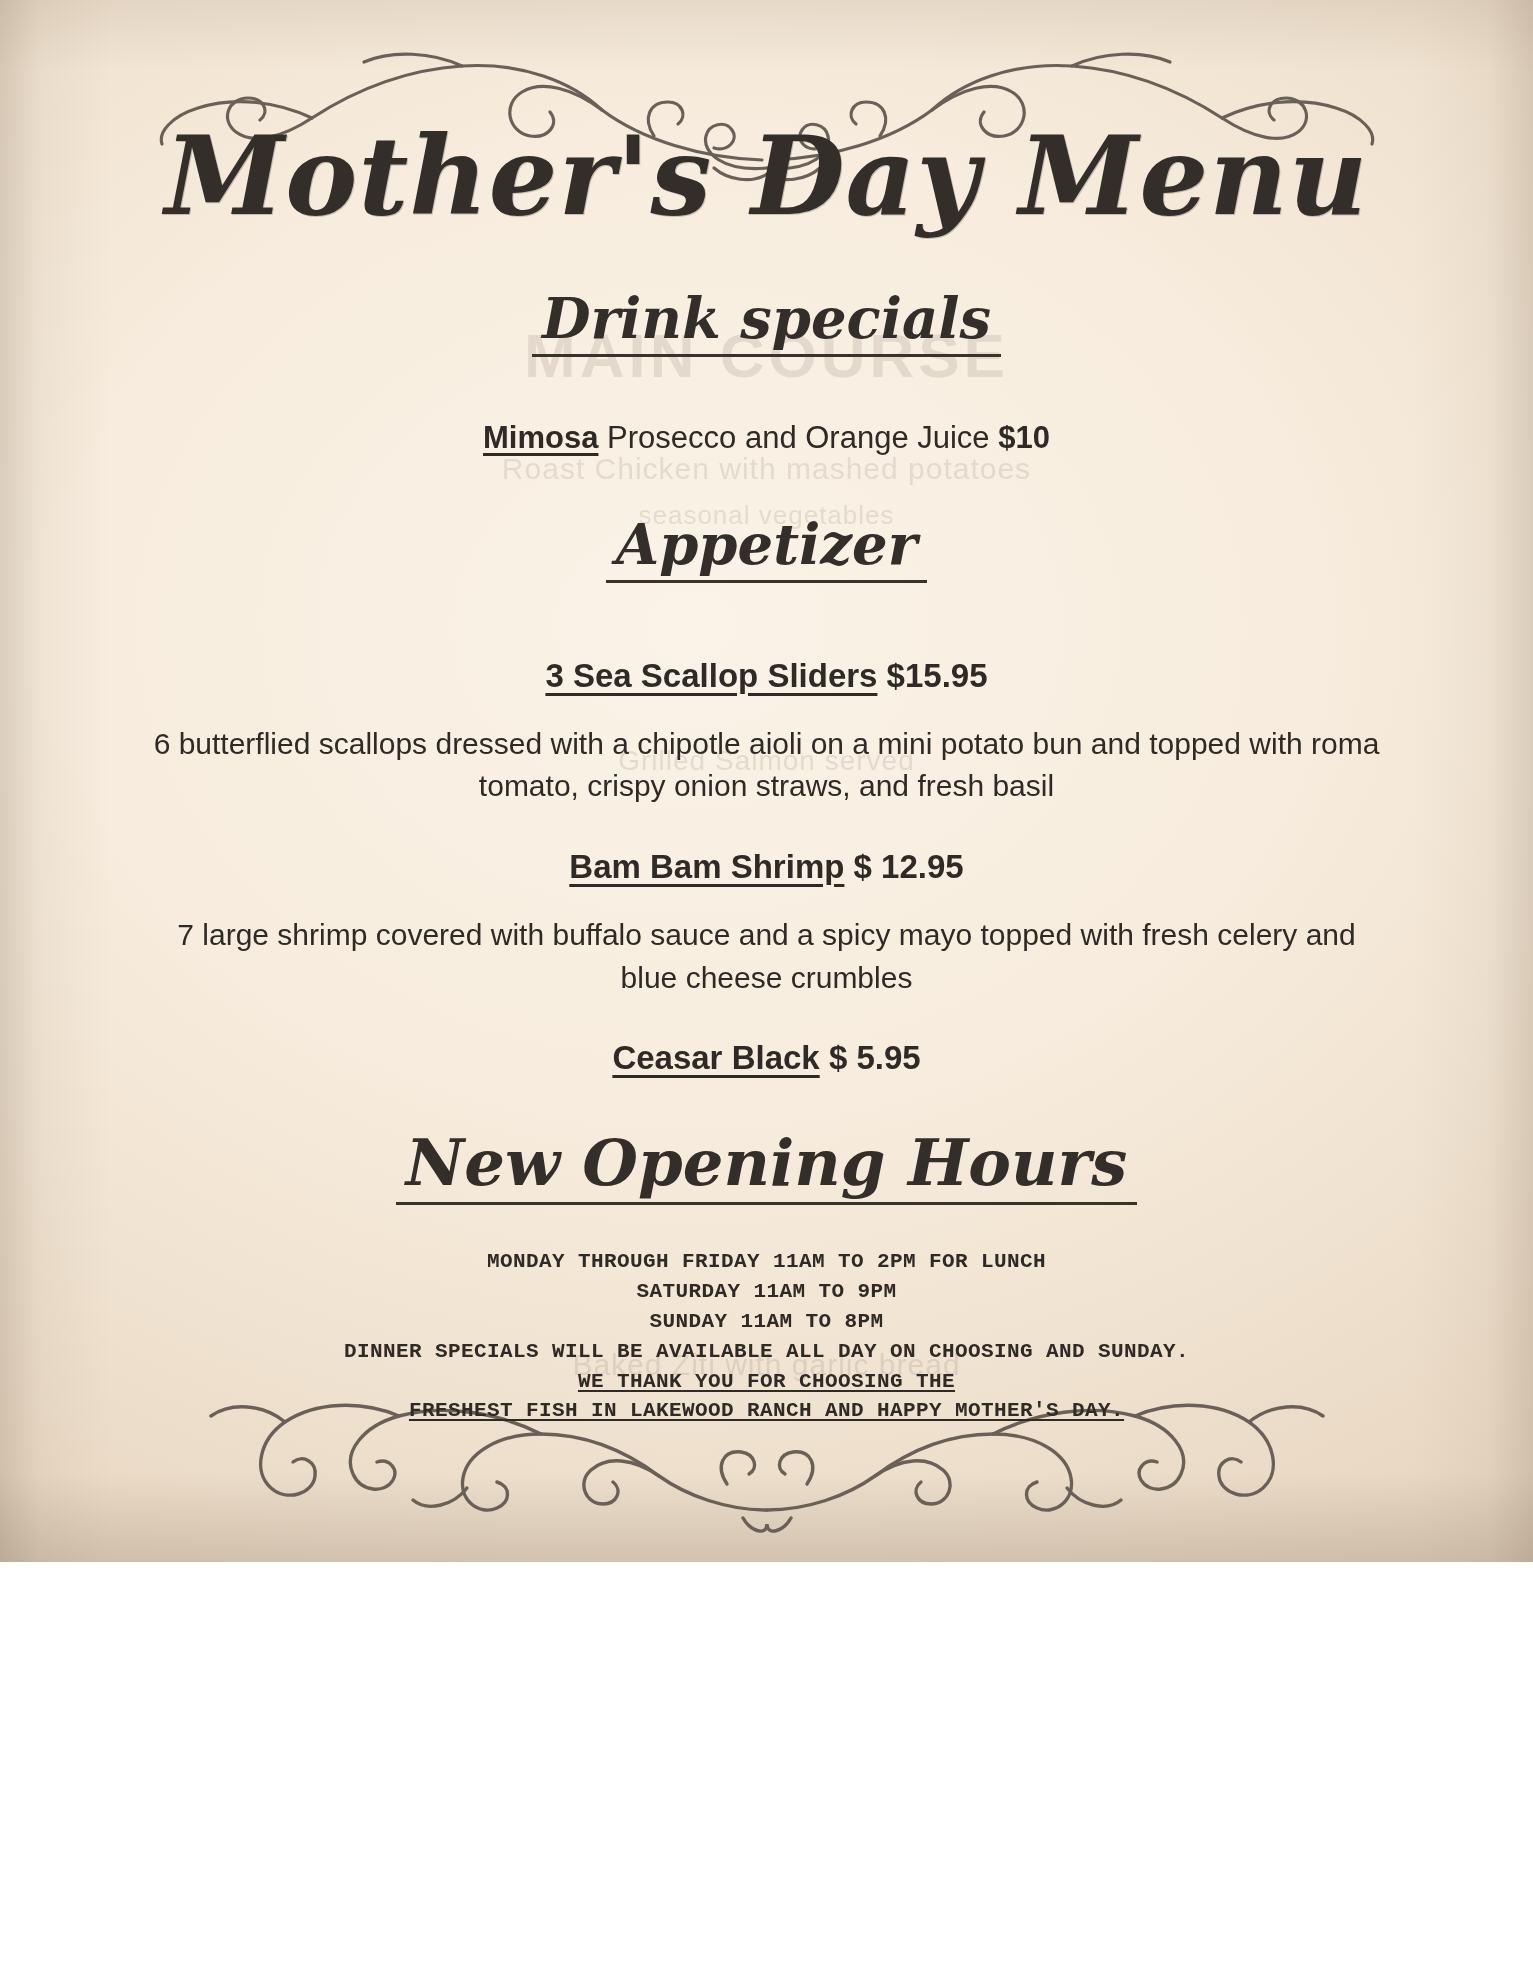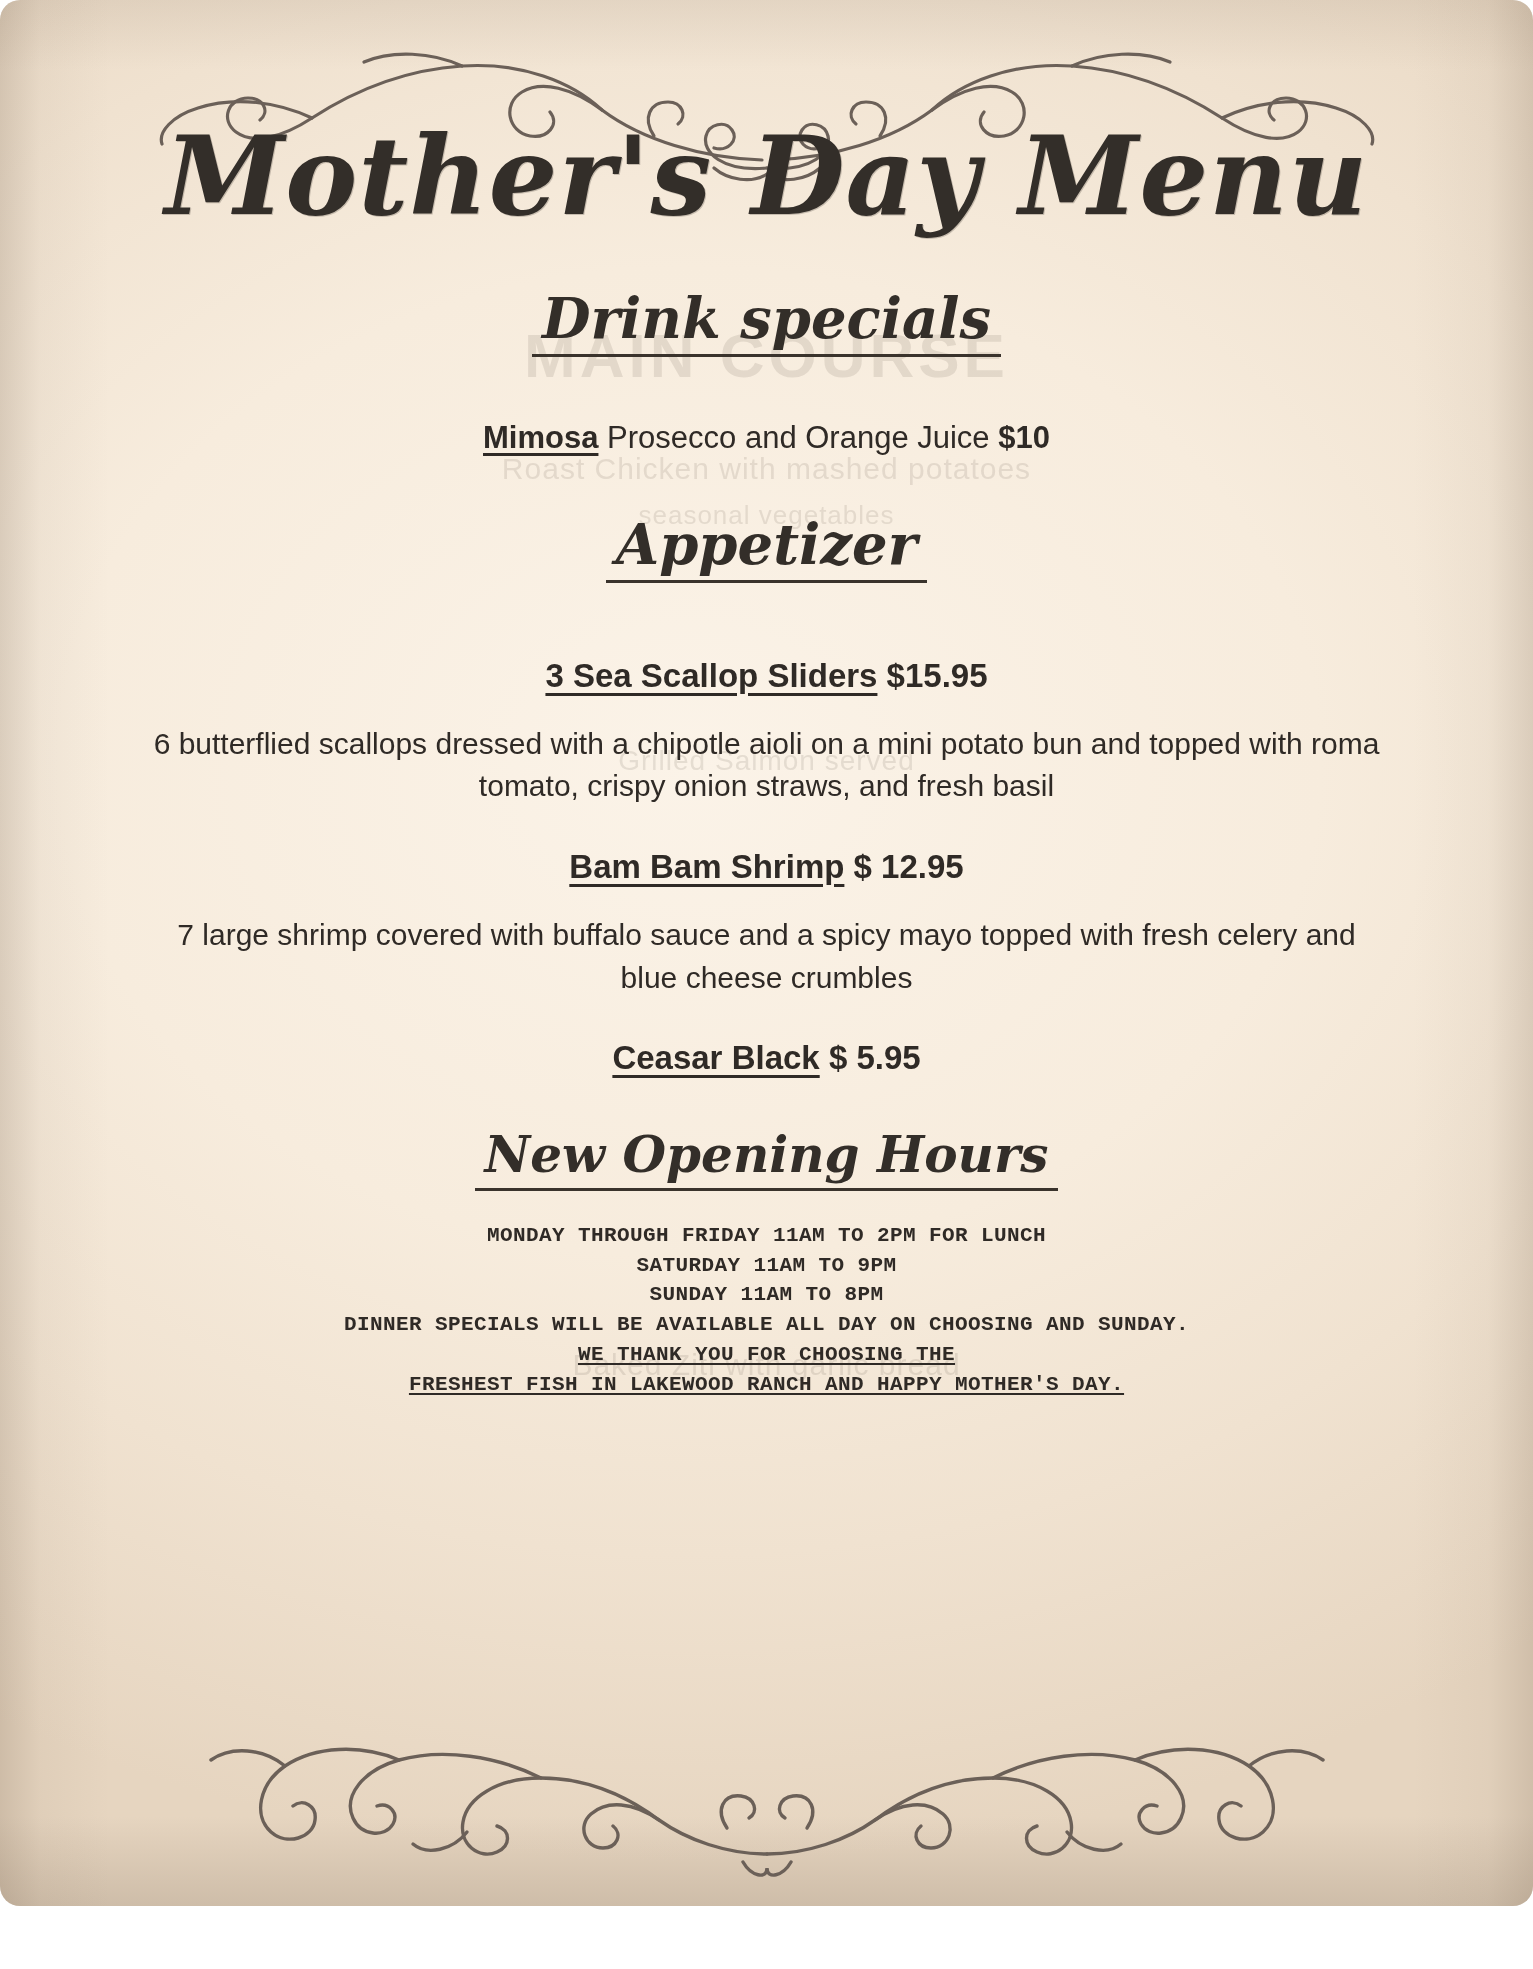--- a/index.html
+++ b/index.html
@@ -11,25 +11,24 @@
     width: 1533px;
     height: 1969px;
     overflow: hidden;
     font-family: "Liberation Sans", sans-serif;
   }
 
   
   .page {
     position: relative;
     width: 1533px;
-    height: 1906px;
+    height: 1562px;
     background:
       radial-gradient(ellipse 1400px 1100px at 45% 40%, #fbf3e8 0%, #f7ecdd 45%, #f0e2d0 72%, #e6d5c0 100%);
     overflow: hidden;
-    border-radius: 20px;
   }
   
   .page::after {
     content: "";
     position: absolute;
     inset: 0;
     pointer-events: none;
     background:
       linear-gradient(to right, rgba(120,100,80,0.22) 0px, rgba(120,100,80,0.06) 40px, rgba(0,0,0,0) 110px),
       linear-gradient(to left, rgba(120,100,80,0.20) 0px, rgba(120,100,80,0.05) 45px, rgba(0,0,0,0) 120px),
@@ -96,22 +95,22 @@
     text-shadow: 1px 1px 0 rgba(60,50,42,0.25);
   }
   .section-head {
     display: inline-block;
     font-size: 56px;
     margin: 56px 0 34px;
     border-bottom: 3px solid #3a332c;
     padding: 0 10px 6px;
   }
   .section-head.small {
-    font-size: 50px;
-    margin: 52px 0 20px;
+    font-size: 64px;
+    margin: 52px 0 32px;
   }
 
   
   .item-line {
     font-size: 31px;
     margin: 26px 0 0;
     line-height: 1.35;
   }
   .item-name {
     font-weight: bold;

